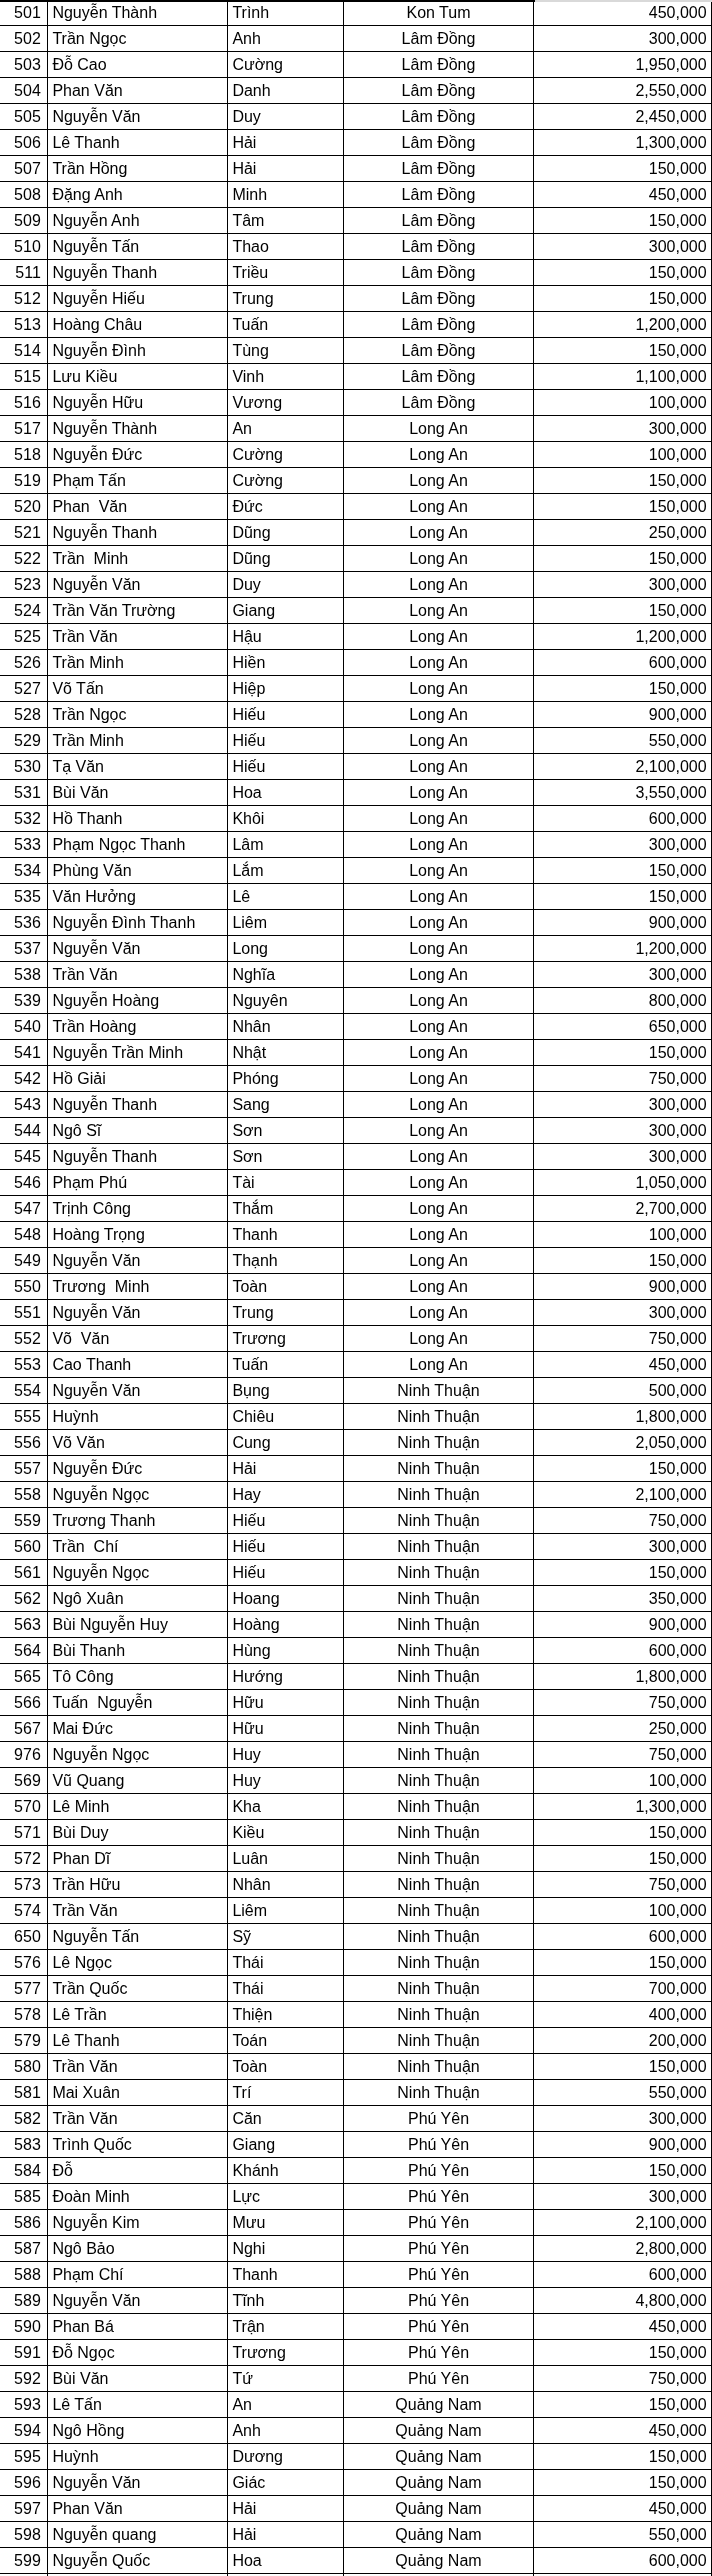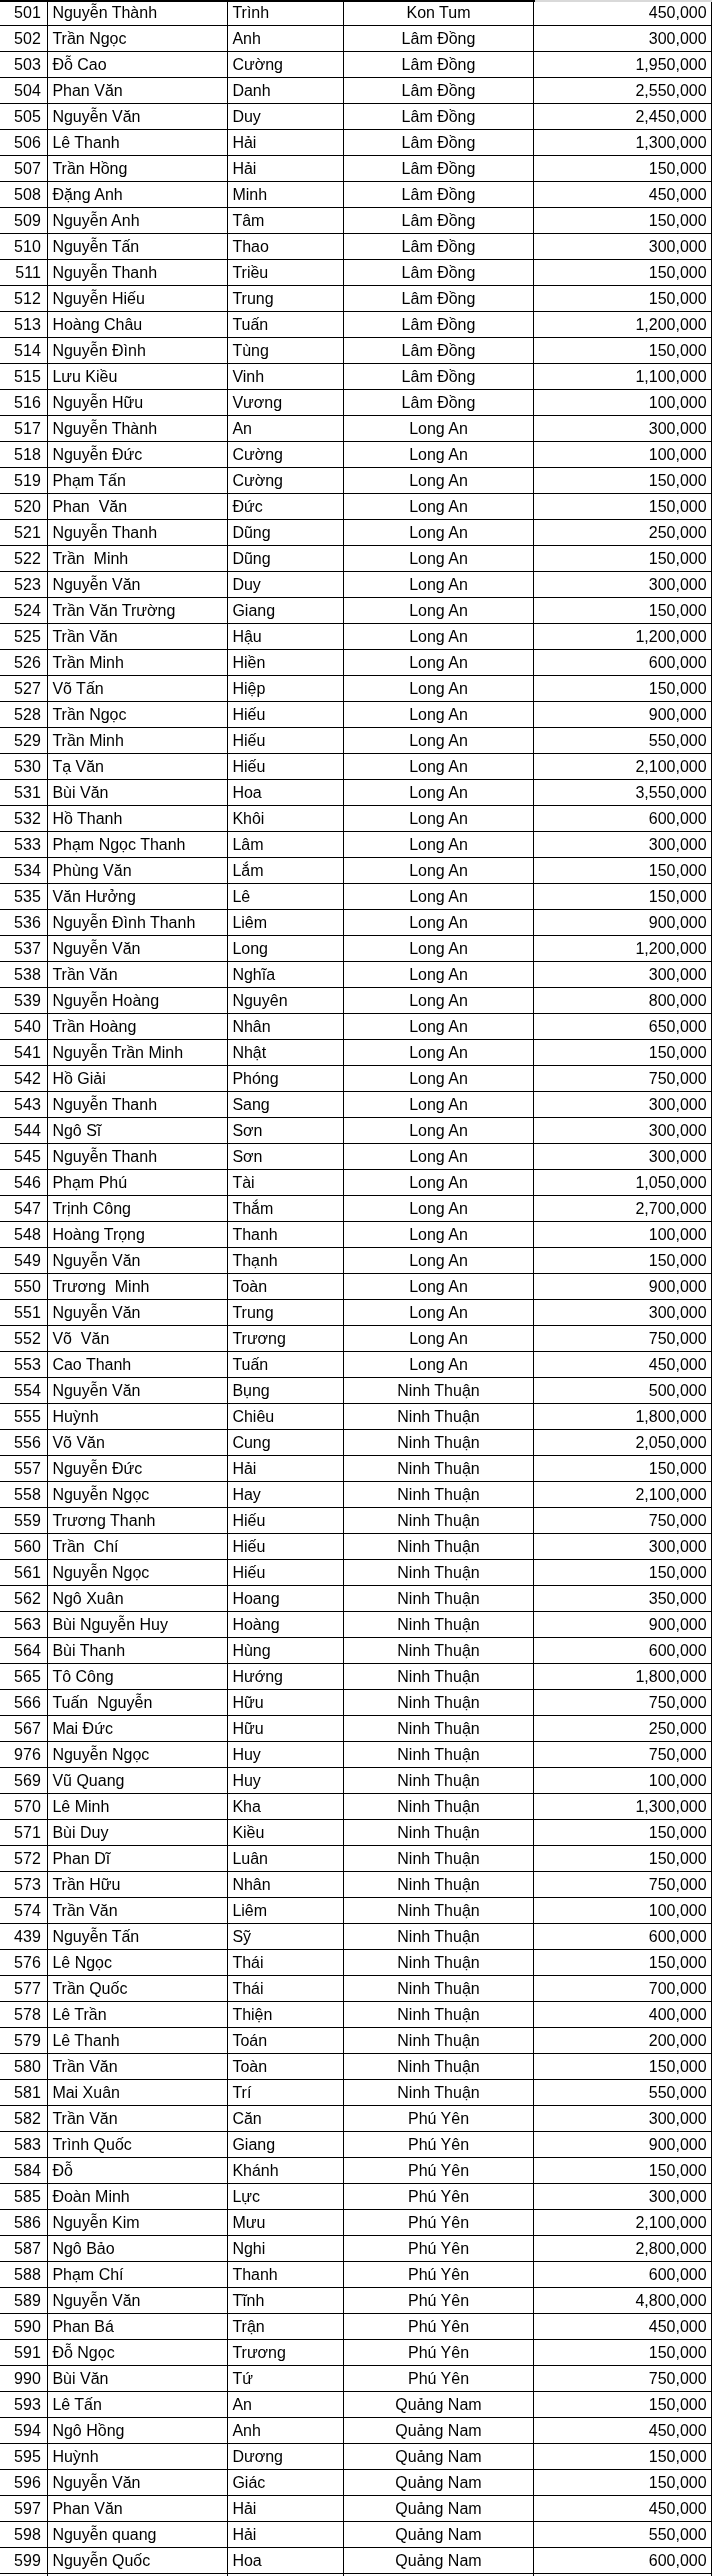--- a/index.html
+++ b/index.html
@@ -556,21 +556,21 @@
       <div class="cell c4">750,000</div>
     </div>
     <div class="row">
       <div class="cell c0">574</div>
       <div class="cell c1">Trần Văn</div>
       <div class="cell c2">Liêm</div>
       <div class="cell c3">Ninh Thuận</div>
       <div class="cell c4">100,000</div>
     </div>
     <div class="row">
-      <div class="cell c0">439</div>
+      <div class="cell c0">650</div>
       <div class="cell c1">Nguyễn Tấn</div>
       <div class="cell c2">Sỹ</div>
       <div class="cell c3">Ninh Thuận</div>
       <div class="cell c4">600,000</div>
     </div>
     <div class="row">
       <div class="cell c0">576</div>
       <div class="cell c1">Lê Ngọc</div>
       <div class="cell c2">Thái</div>
       <div class="cell c3">Ninh Thuận</div>
@@ -675,21 +675,21 @@
       <div class="cell c4">450,000</div>
     </div>
     <div class="row">
       <div class="cell c0">591</div>
       <div class="cell c1">Đỗ Ngọc</div>
       <div class="cell c2">Trương</div>
       <div class="cell c3">Phú Yên</div>
       <div class="cell c4">150,000</div>
     </div>
     <div class="row">
-      <div class="cell c0">990</div>
+      <div class="cell c0">592</div>
       <div class="cell c1">Bùi Văn</div>
       <div class="cell c2">Tứ</div>
       <div class="cell c3">Phú Yên</div>
       <div class="cell c4">750,000</div>
     </div>
     <div class="row">
       <div class="cell c0">593</div>
       <div class="cell c1">Lê Tấn</div>
       <div class="cell c2">An</div>
       <div class="cell c3">Quảng Nam</div>

